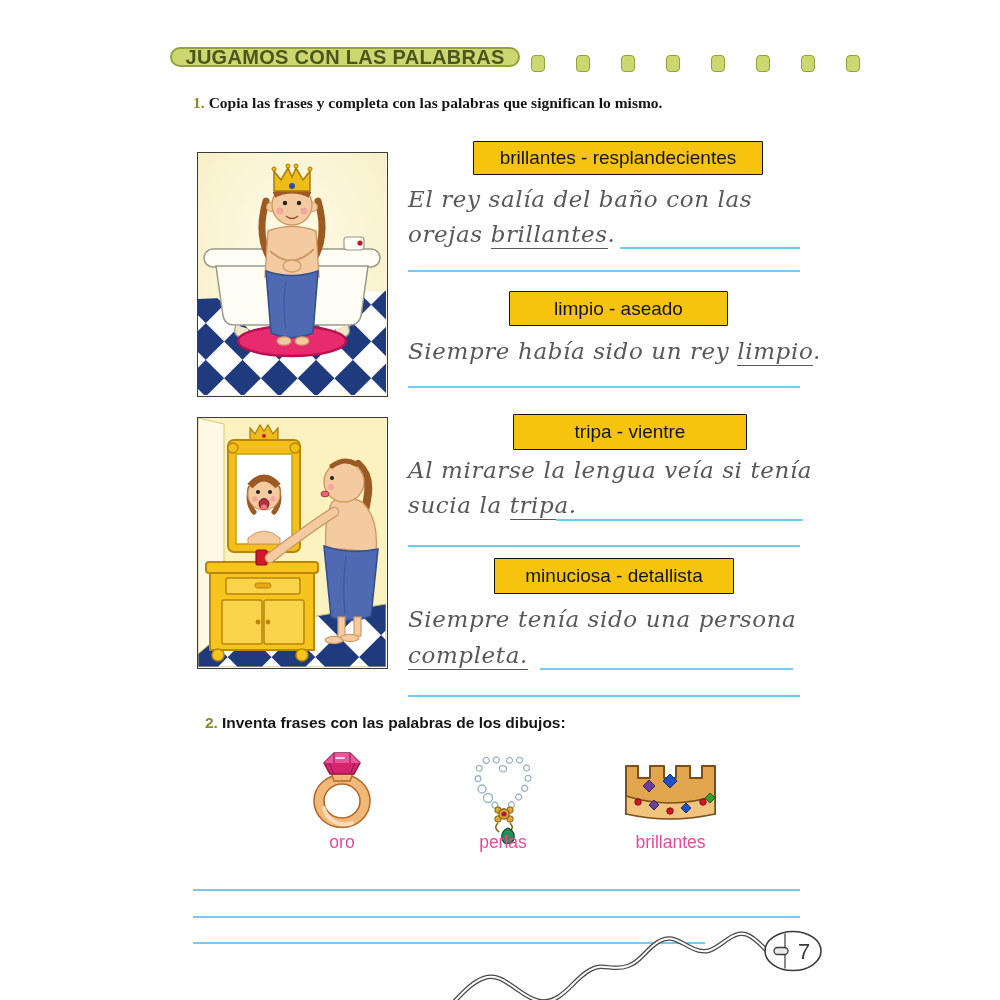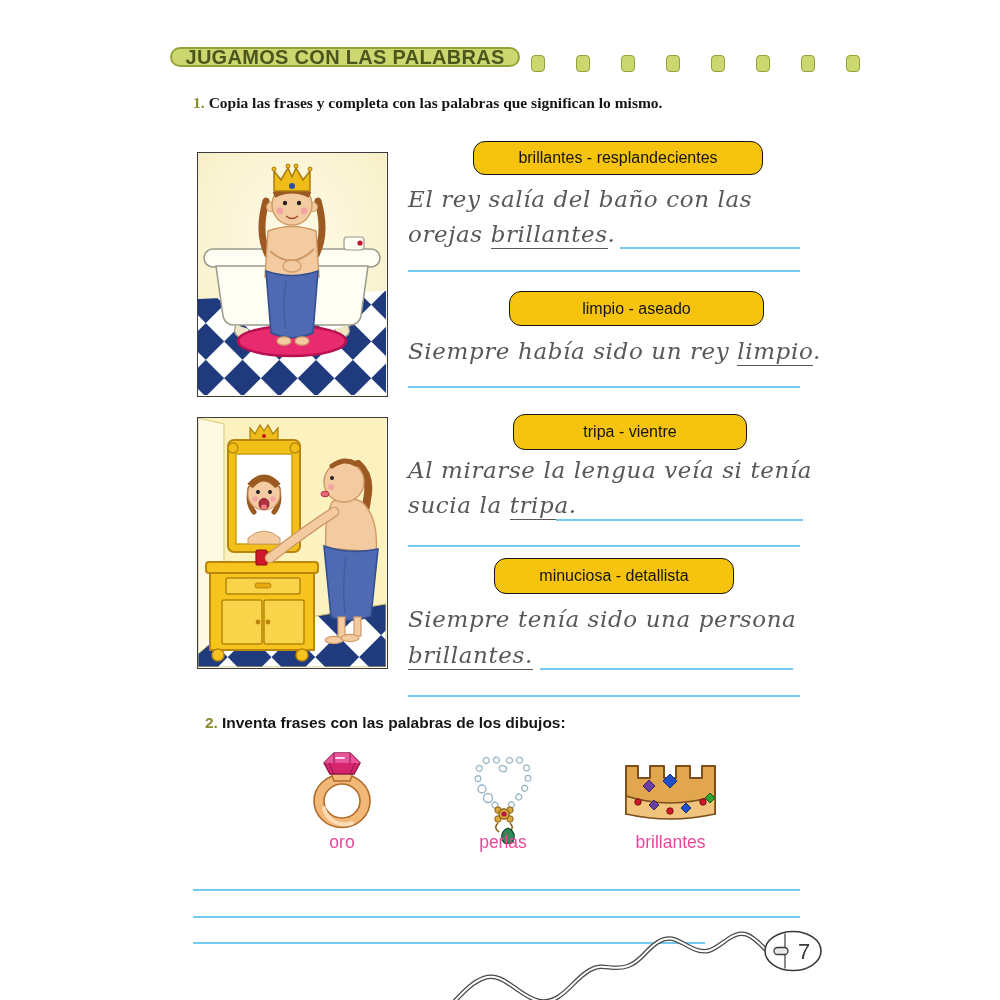--- a/index.html
+++ b/index.html
@@ -20,21 +20,21 @@
     border:1.5px solid var(--green-border);border-radius:4px;display:block;}
 
   .ex-head{position:absolute;left:193px;font-size:15.5px;font-weight:bold;color:#161616;}
   .ex-head .num{color:var(--olive);margin-right:4px;}
 
   .imgframe{position:absolute;left:197px;border:1.5px solid #3c3c3c;background:#fdf8e2;}
   .imgframe svg{display:block;}
 
   .wordbox{position:absolute;background:var(--box-yellow);border:1.8px solid #141414;
     display:flex;align-items:center;justify-content:center;
-    font-size:16px;color:#141414;border-radius:12px;}
+    font-size:19px;color:#141414;border-radius:1px;}
 
   .script{position:absolute;font-family:"DejaVu Serif",serif;font-style:italic;
     color:var(--script);font-size:23px;letter-spacing:.6px;white-space:nowrap;}
   .script .u{border-bottom:1.6px solid var(--script);padding-bottom:1px;}
 
   .bline{position:absolute;height:0;border-top:2px solid var(--blue);}
 
   .piclabel{position:absolute;text-align:center;font-size:17.5px;color:#ec4899;}
   .picicon{position:absolute;}
 
@@ -125,21 +125,21 @@
   </div>
   <div class="script" style="left:408px;top:186px;">
     <span>El rey salía del baño con las</span>
   </div>
   <div class="script" style="left:408px;top:221px;">
     <span>orejas </span><span class="u">brillantes</span><span>.</span>
   </div>
   <div class="bline" style="left:620px;top:247px;width:180px;"></div>
   <div class="bline" style="left:408px;top:270px;width:392px;"></div>
 
-  <div class="wordbox" style="left:509px;top:291px;width:255px;height:35px;">
+  <div class="wordbox" style="left:509px;top:291px;width:219px;height:35px;">
     <span>limpio - aseado</span>
   </div>
   <div class="script" style="left:408px;top:338px;">
     <span>Siempre había sido un rey </span><span class="u">limpio</span><span>.</span>
   </div>
   <div class="bline" style="left:408px;top:386px;width:392px;"></div>
 
   <div class="imgframe" style="top:417px;width:191px;height:252px;">
     <svg width="188" height="249" viewBox="0 0 188 249">
       <defs>
@@ -218,21 +218,21 @@
   <div class="bline" style="left:556px;top:519px;width:247px;"></div>
   <div class="bline" style="left:408px;top:545px;width:392px;"></div>
 
   <div class="wordbox" style="left:494px;top:558px;width:240px;height:36px;">
     <span>minuciosa - detallista</span>
   </div>
   <div class="script" style="left:408px;top:606px;">
     <span>Siempre tenía sido una persona</span>
   </div>
   <div class="script" style="left:408px;top:642px;">
-    <span class="u">brillantes.</span><span></span>
+    <span class="u">completa.</span><span></span>
   </div>
   <div class="bline" style="left:540px;top:668px;width:253px;"></div>
   <div class="bline" style="left:408px;top:695px;width:392px;"></div>
 
   <div class="ex-head" style="top:714px;width:620px;margin-left:12px;">
     <span class="num">2.</span><span>Inventa frases con las palabras de los dibujos:</span>
   </div>
 
   <div class="picicon" style="left:307px;top:744px;">
     <svg width="70" height="86" viewBox="0 0 70 86">

